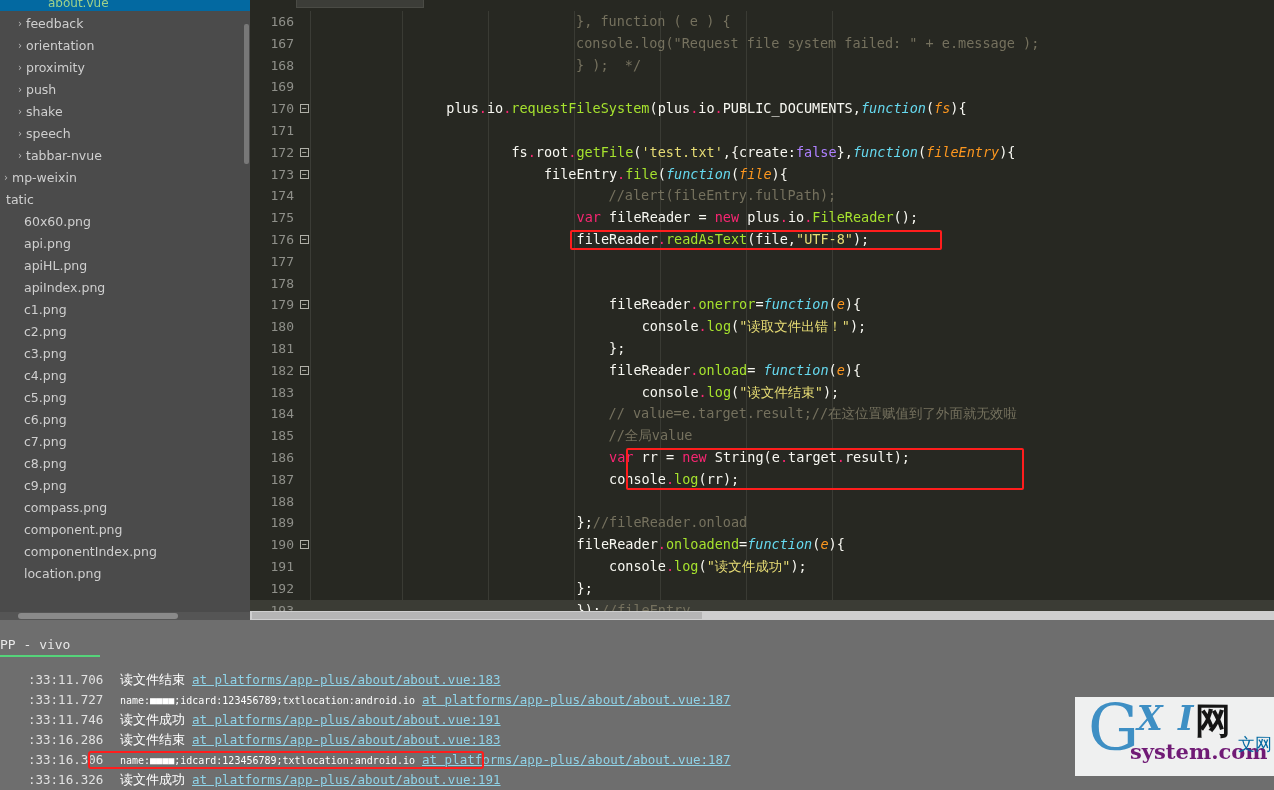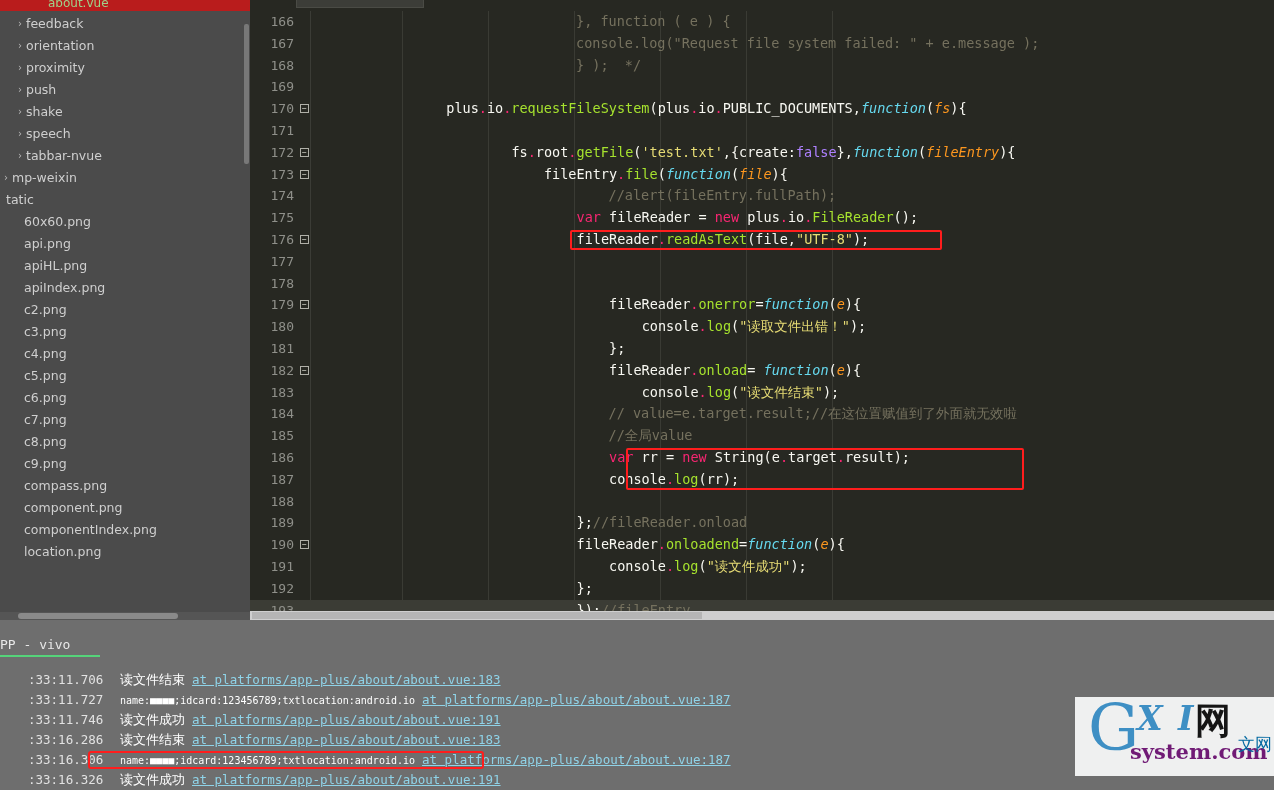--- a/index.html
+++ b/index.html
@@ -20,21 +20,21 @@
     position: absolute;
     left: 0; top: 0;
     width: 250px; height: 620px;
     background: #4b4b4b;
     overflow: hidden;
   }
   .tab-strip {
     position: absolute;
     left: 0; top: 0;
     width: 254px; height: 11px;
-    background: #b91c1c;
+    background: #0369a1;
     text-align: center;
   }
   .tab-active-label {
     position: absolute;
     left: 48px; top: -4px;
     font-size: 12px;
     color: #9fd18a;
     font-family: "DejaVu Sans", sans-serif;
     white-space: nowrap;
   }
@@ -385,20 +385,24 @@
           <span class="tw-arrow"></span>
           <span class="tw-label">api.png</span>
         </div>
         <div class="tree-row leaf">
           <span class="tw-arrow"></span>
           <span class="tw-label">apiHL.png</span>
         </div>
         <div class="tree-row leaf">
           <span class="tw-arrow"></span>
           <span class="tw-label">apiIndex.png</span>
+        </div>
+        <div class="tree-row leaf">
+          <span class="tw-arrow"></span>
+          <span class="tw-label">c1.png</span>
         </div>
         <div class="tree-row leaf">
           <span class="tw-arrow"></span>
           <span class="tw-label">c2.png</span>
         </div>
         <div class="tree-row leaf">
           <span class="tw-arrow"></span>
           <span class="tw-label">c3.png</span>
         </div>
         <div class="tree-row leaf">

